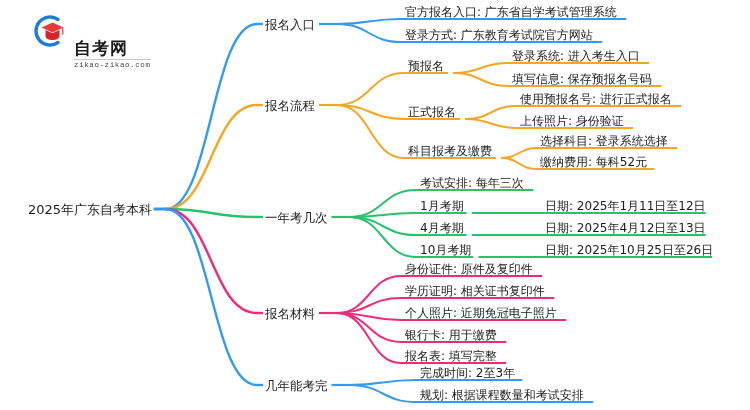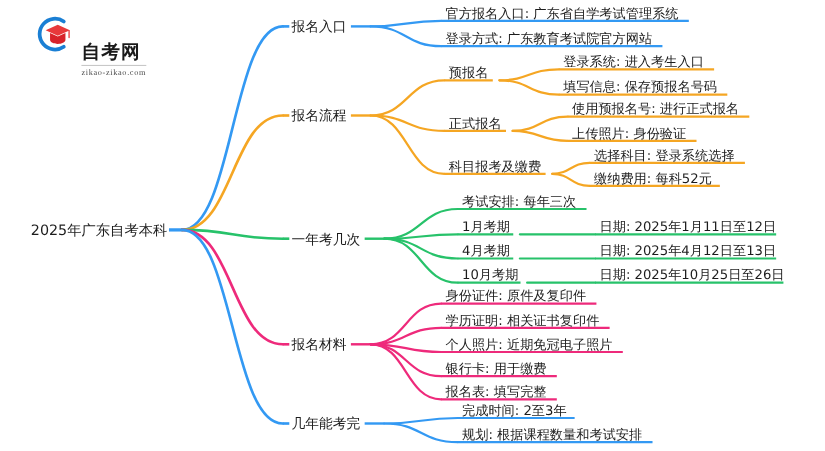--- a/index.html
+++ b/index.html
@@ -52,21 +52,21 @@
     font-family: "DejaVu Sans", "Liberation Sans", sans-serif;
     padding-bottom: 2px;
     border-bottom: 1px solid #c8c8c8;
     margin-top: 48px;
   }
   .logo-url {
     font-size: 7.5px;
     color: #4a4a4a;
     letter-spacing: 0.6px;
     padding-top: 2px;
-    font-family: Liberation Serif, serif;
+    font-family: Liberation Mono, monospace;
   }
   
   #map-svg {
     position: absolute;
     left: 0;
     top: 0;
     width: 750px;
     height: 410px;
   }
   .branch-line {

